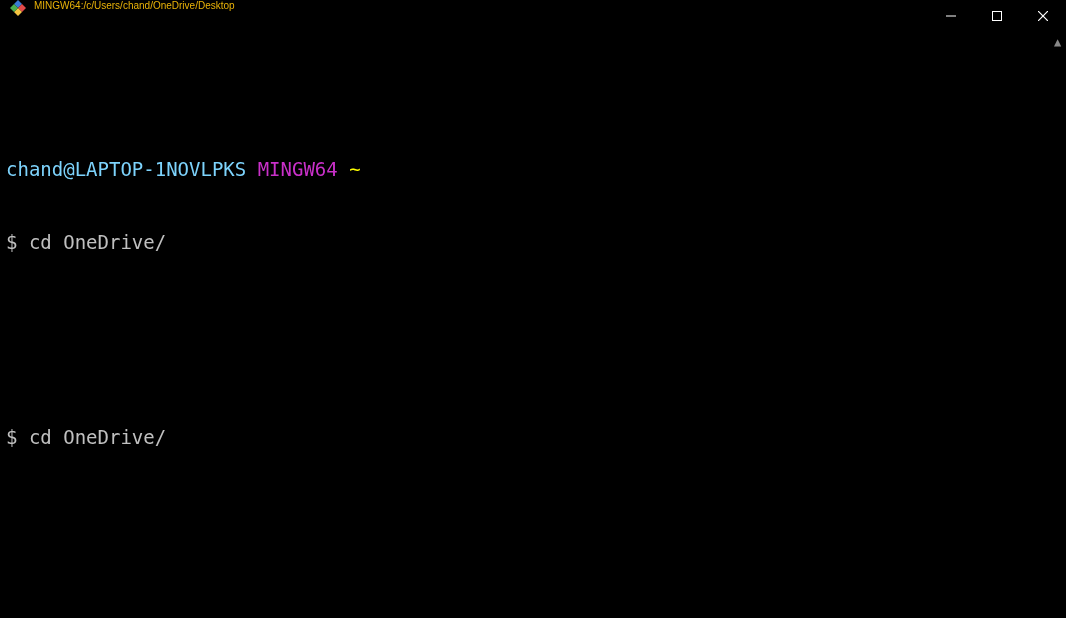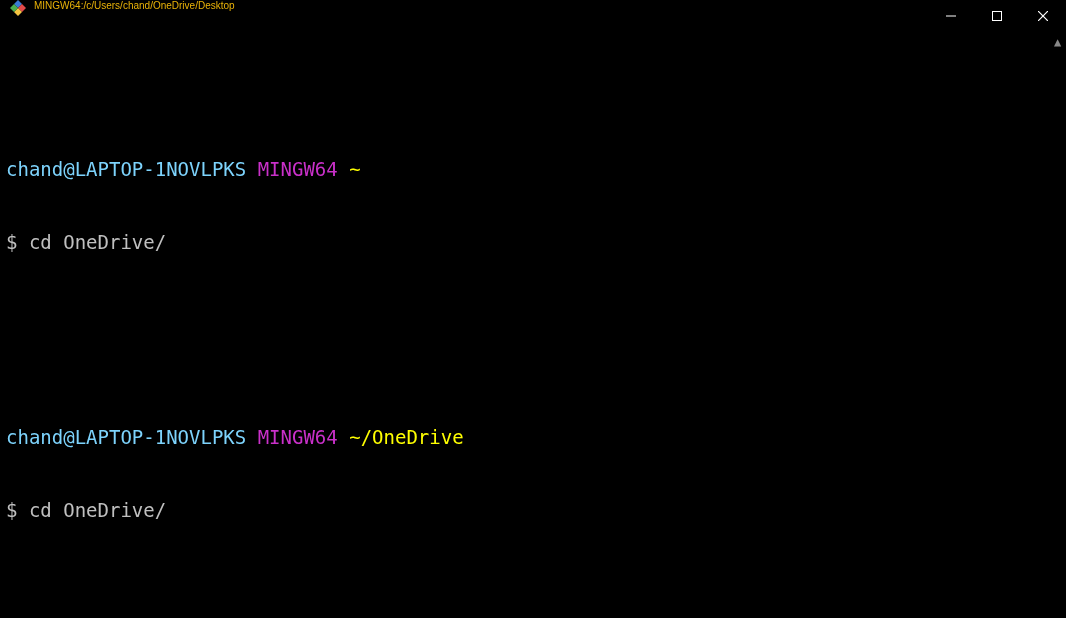--- a/index.html
+++ b/index.html
@@ -107,21 +107,20 @@
 
   <div class="client">
     <div class="terminal">
 
       
       <div class="line"><span class="ps-user">chand@LAPTOP-1NOVLPKS</span> <span class="ps-env">MINGW64</span> <span class="ps-path">~</span></div>
       <div class="line"><span class="ps-text">$</span> <span class="ps-text">cd OneDrive/</span></div>
       <div class="blank"></div>
 
       
-      <div class="line"><span class="ps-user">chand@LAPTOP-1NOVLPKS</span> <span class="ps-env">MINGW64</span> <span class="ps-path">~/OneDrive</span></div>
       <div class="line"><span class="ps-text">$</span> <span class="ps-text">cd OneDrive/</span></div>
       <div class="blank"></div>
 
       
       
       
 
     </div>
 
     <div class="scrollbar">

